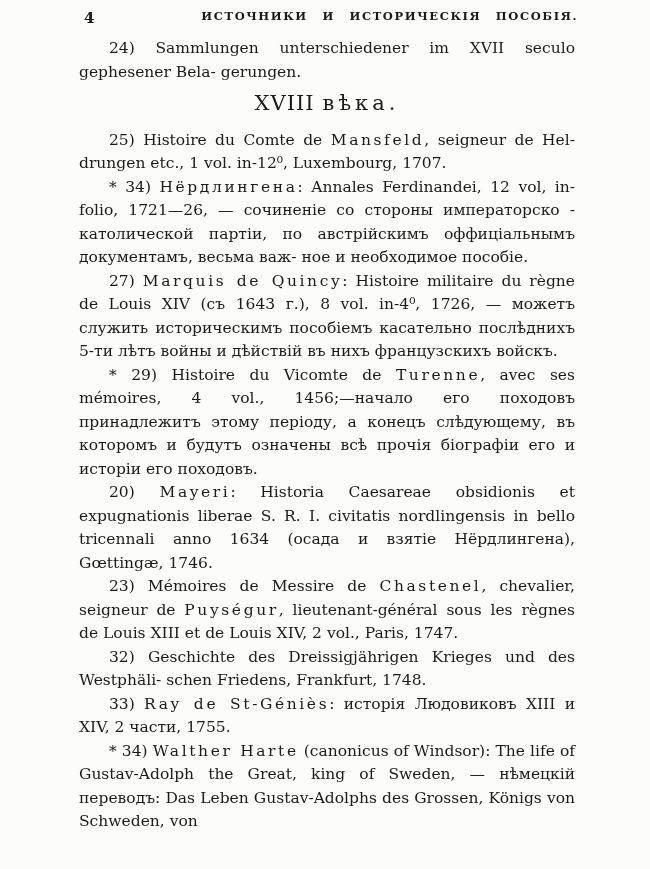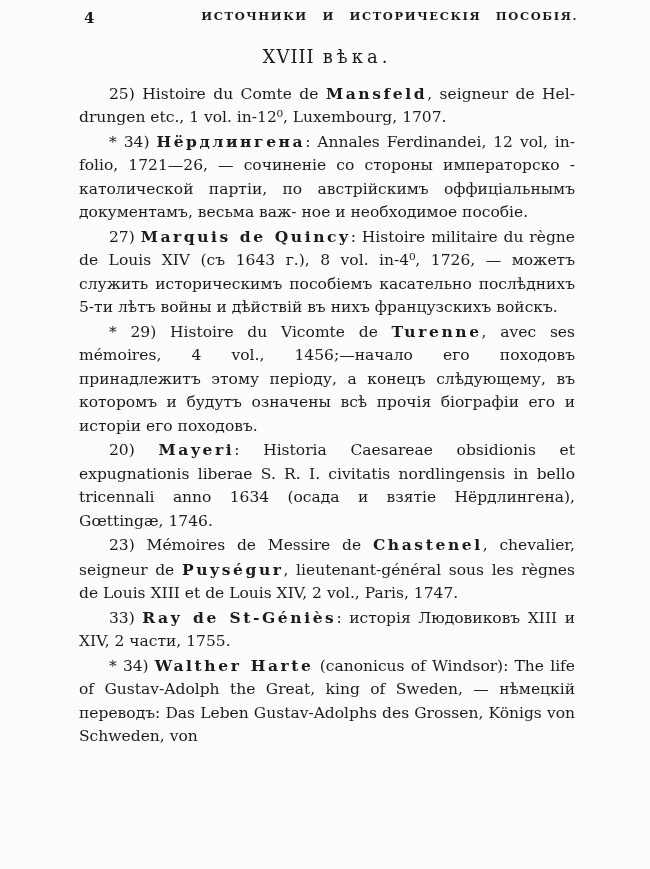--- a/index.html
+++ b/index.html
@@ -28,42 +28,44 @@
     font-size: 11.5px; font-weight: bold;
     letter-spacing: 1.6px; word-spacing: 9px;
     white-space: nowrap;
   }
   .body {
     position: absolute; top: 37px; left: 79px; width: 496px;
     font-size: 15.5px; line-height: 23.5px;
     text-align: justify;
   }
   .entry { margin: 0; text-indent: 30px; }
-  .sperr { letter-spacing: 2.6px; font-weight: bold; }
+  .sperr { letter-spacing: 2.6px; }
   .section-heading {
     text-align: center; text-indent: 0;
     margin: 8px 0 13px 0;
-    font-size: 18px;
+    font-size: 21px;
   }
   .heading-roman { letter-spacing: 1px; }
   .heading-word { letter-spacing: 4px; margin-left: 8px; }
 </style>
 </head>
 <body>
 
 <div class="page">
   <div class="pagehead">
     <span class="pagenum">4</span>
     <span class="runhead">ИСТОЧНИКИ И ИСТОРИЧЕСКІЯ ПОСОБІЯ.</span>
   </div>
   <div class="body">
 
+  <p class="entry"><span class="plain">24) Sammlungen unterschiedener im XVII seculo gephesener Bela- gerungen.</span></p>
       <div class="section-heading"><span class="heading-roman">XVIII</span><span class="heading-word">вѣка.</span></div>
       <p class="entry"><span class="plain">25) Histoire du Comte de </span><span class="sperr">Mansfeld</span><span class="plain">, seigneur de Hel- drungen etc., 1 vol. in-12⁰, Luxembourg, 1707.</span></p>
       <p class="entry"><span class="plain">* 34) </span><span class="sperr">Нёрдлингена</span><span class="plain">: Annales Ferdinandei, 12 vol, in-folio, 1721—26, — сочиненіе со стороны императорско - католической партіи, по австрійскимъ оффиціальнымъ документамъ, весьма важ- ное и необходимое пособіе.</span></p>
       <p class="entry"><span class="plain">27) </span><span class="sperr">Marquis de Quincy</span><span class="plain">: Histoire militaire du règne de Louis XIV (съ 1643 г.), 8 vol. in-4⁰, 1726, — можетъ служить историческимъ пособіемъ касательно послѣднихъ 5-ти лѣтъ войны и дѣйствій въ нихъ французскихъ войскъ.</span></p>
       <p class="entry"><span class="plain">* 29) Histoire du Vicomte de </span><span class="sperr">Turenne</span><span class="plain">, avec ses mémoires, 4 vol., 1456;—начало его походовъ принадлежитъ этому періоду, а конецъ слѣдующему, въ которомъ и будутъ означены всѣ прочія біографіи его и исторіи его походовъ.</span></p>
       <p class="entry"><span class="plain">20) </span><span class="sperr">Mayeri</span><span class="plain">: Historia Caesareae obsidionis et expugnationis liberae S. R. I. civitatis nordlingensis in bello tricennali anno 1634 (осада и взятіе Нёрдлингена), Gœttingæ, 1746.</span></p>
       <p class="entry"><span class="plain">23) Mémoires de Messire de </span><span class="sperr">Chastenel</span><span class="plain">, chevalier, seigneur de </span><span class="sperr">Puységur</span><span class="plain">, lieutenant-général sous les règnes de Louis XIII et de Louis XIV, 2 vol., Paris, 1747.</span></p>
+      <p class="entry"><span class="plain">32) Geschichte des Dreissigjährigen Krieges und des Westphäli- schen Friedens, Frankfurt, 1748.</span></p>
       <p class="entry"><span class="plain">33) </span><span class="sperr">Ray de St-Géniès</span><span class="plain">: исторія Людовиковъ XIII и XIV, 2 части, 1755.</span></p>
       <p class="entry"><span class="plain">* 34) </span><span class="sperr">Walther Harte</span><span class="plain"> (canonicus of Windsor): The life of Gustav-Adolph the Great, king of Sweden, — нѣмецкій переводъ: Das Leben Gustav-Adolphs des Grossen, Königs von Schweden, von </span></p>
     </div>
 </div>
 
 </body></html>

